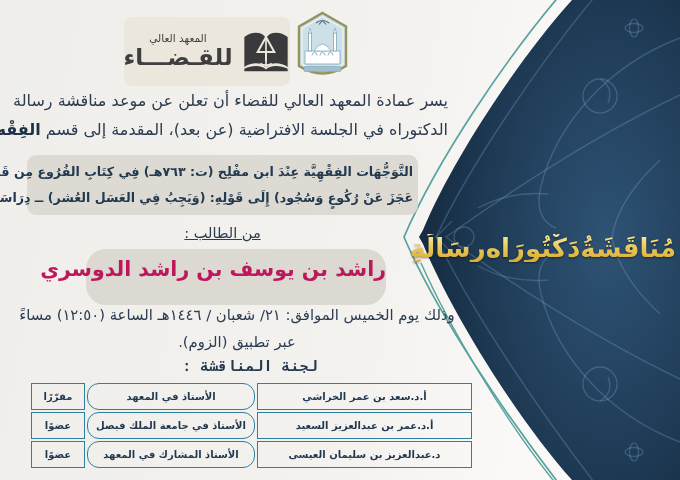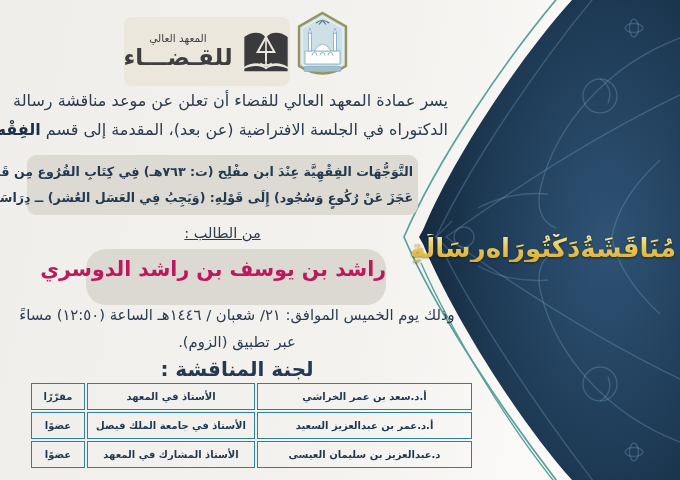--- a/index.html
+++ b/index.html
@@ -30,30 +30,30 @@
     display:flex;flex-direction:column;justify-content:center;text-align:center;
     font-size:12.6px;font-weight:bold;color:#223950;line-height:26px;white-space:nowrap;
     box-sizing:border-box;padding:0 5px;
   }
   .student-label{left:27px;top:225px;width:391px;text-align:center;font-size:14.5px;color:#2b3b50;text-decoration:underline;}
   .name-pill{
     left:86px;top:249px;width:300px;height:56px;background:#dbd9d1;border-radius:20px;
     text-align:center;line-height:40px;font-size:20.5px;font-weight:bold;color:#be185d;white-space:nowrap;
   }
   .schedule{left:8px;top:301px;width:458px;text-align:center;font-size:14.8px;color:#2b3b50;line-height:27px;}
-  .committee-heading{left:27px;top:357px;width:420px;text-align:center;font-size:20px;font-weight:bold;color:#24384e;}
+  .committee-heading{left:40px;top:357px;width:420px;text-align:center;font-size:15px;font-weight:bold;color:#24384e;font-family:Liberation Mono, monospace;}
   .committee{
     left:29px;top:381px;border-collapse:separate;border-spacing:2.5px;direction:rtl;
   }
   .committee td{
     border:1.4px solid #2f7f9f;text-align:center;font-size:10px;font-weight:bold;
     color:#1f3850;height:25px;padding:0 3px;white-space:nowrap;
   }
   .col-name{width:207px;}
-  .col-title{width:160px;}
+  .col-title{width:160px;border-radius:12px;}
   .col-role{width:46px;}
   
   .panel-svg{left:0;top:0;z-index:1;}
   .banner{
     left:534px;top:146px;width:142px;height:204px;z-index:2;
     display:flex;flex-direction:row;justify-content:space-between;align-items:center;
   }
   .banner .word{
     font-size:26px;font-weight:bold;line-height:1.1;white-space:nowrap;
     background:linear-gradient(180deg,#f8eca6 0%,#eac85a 48%,#d8ab33 100%);

